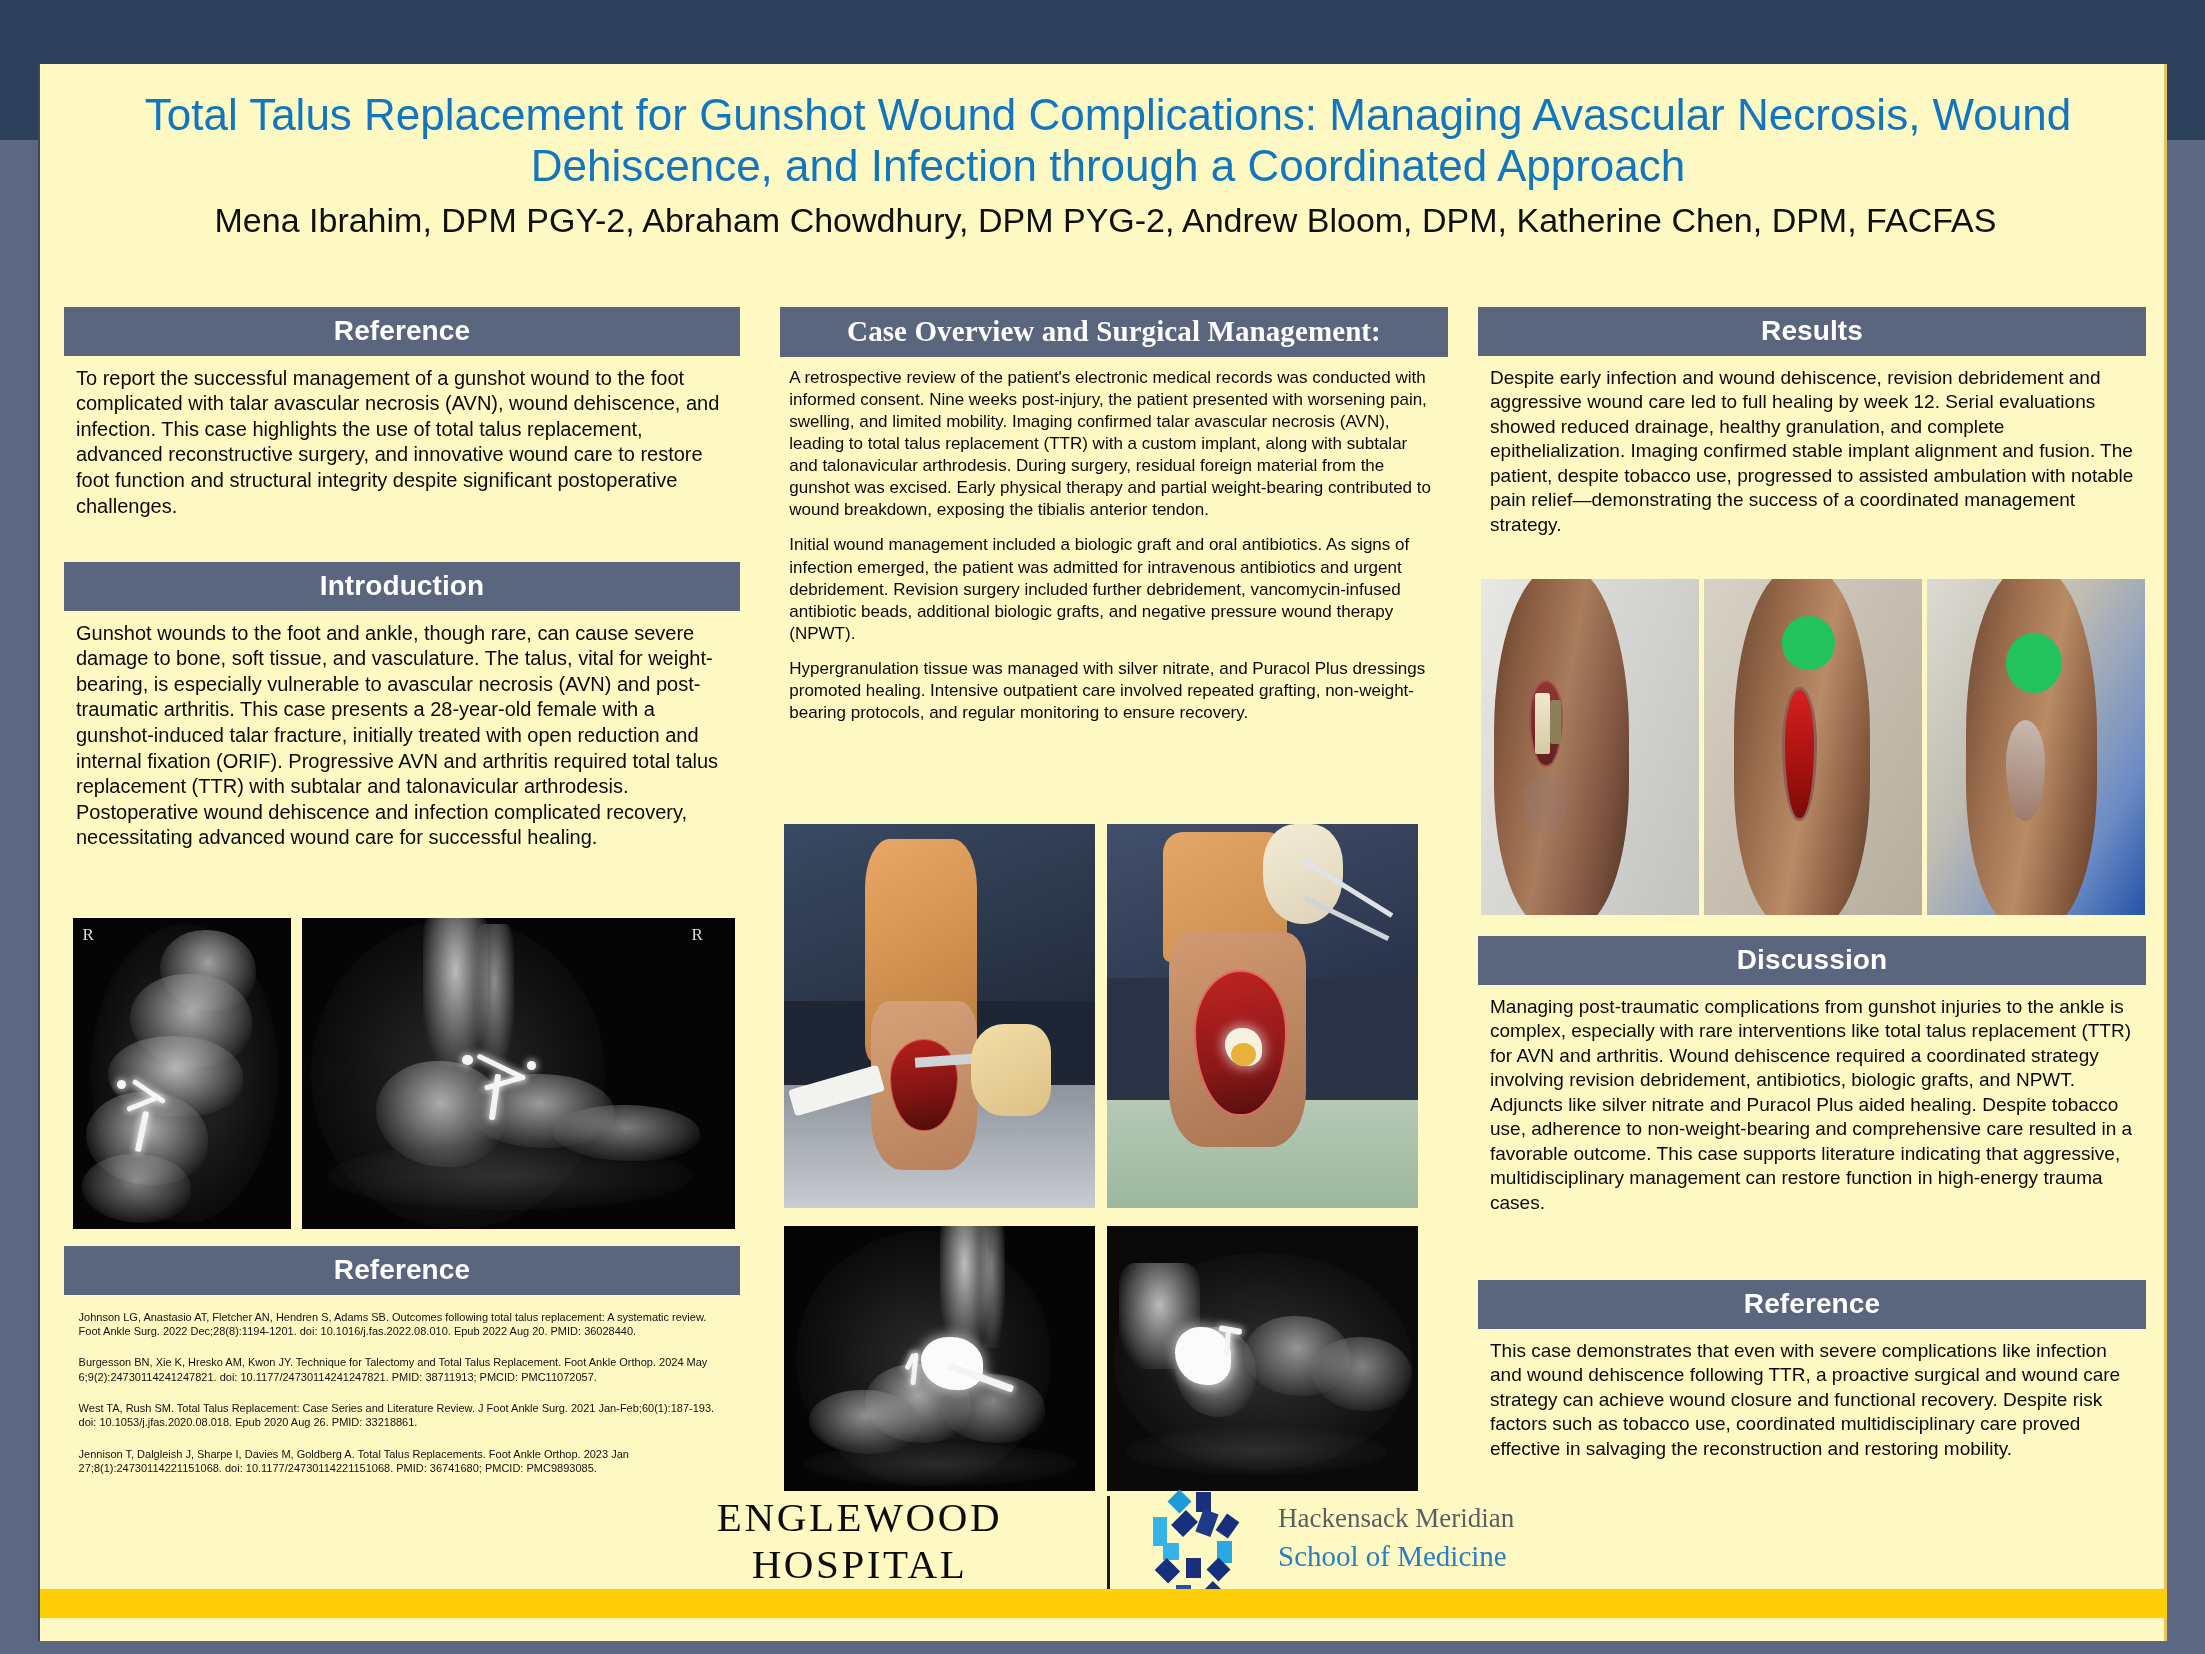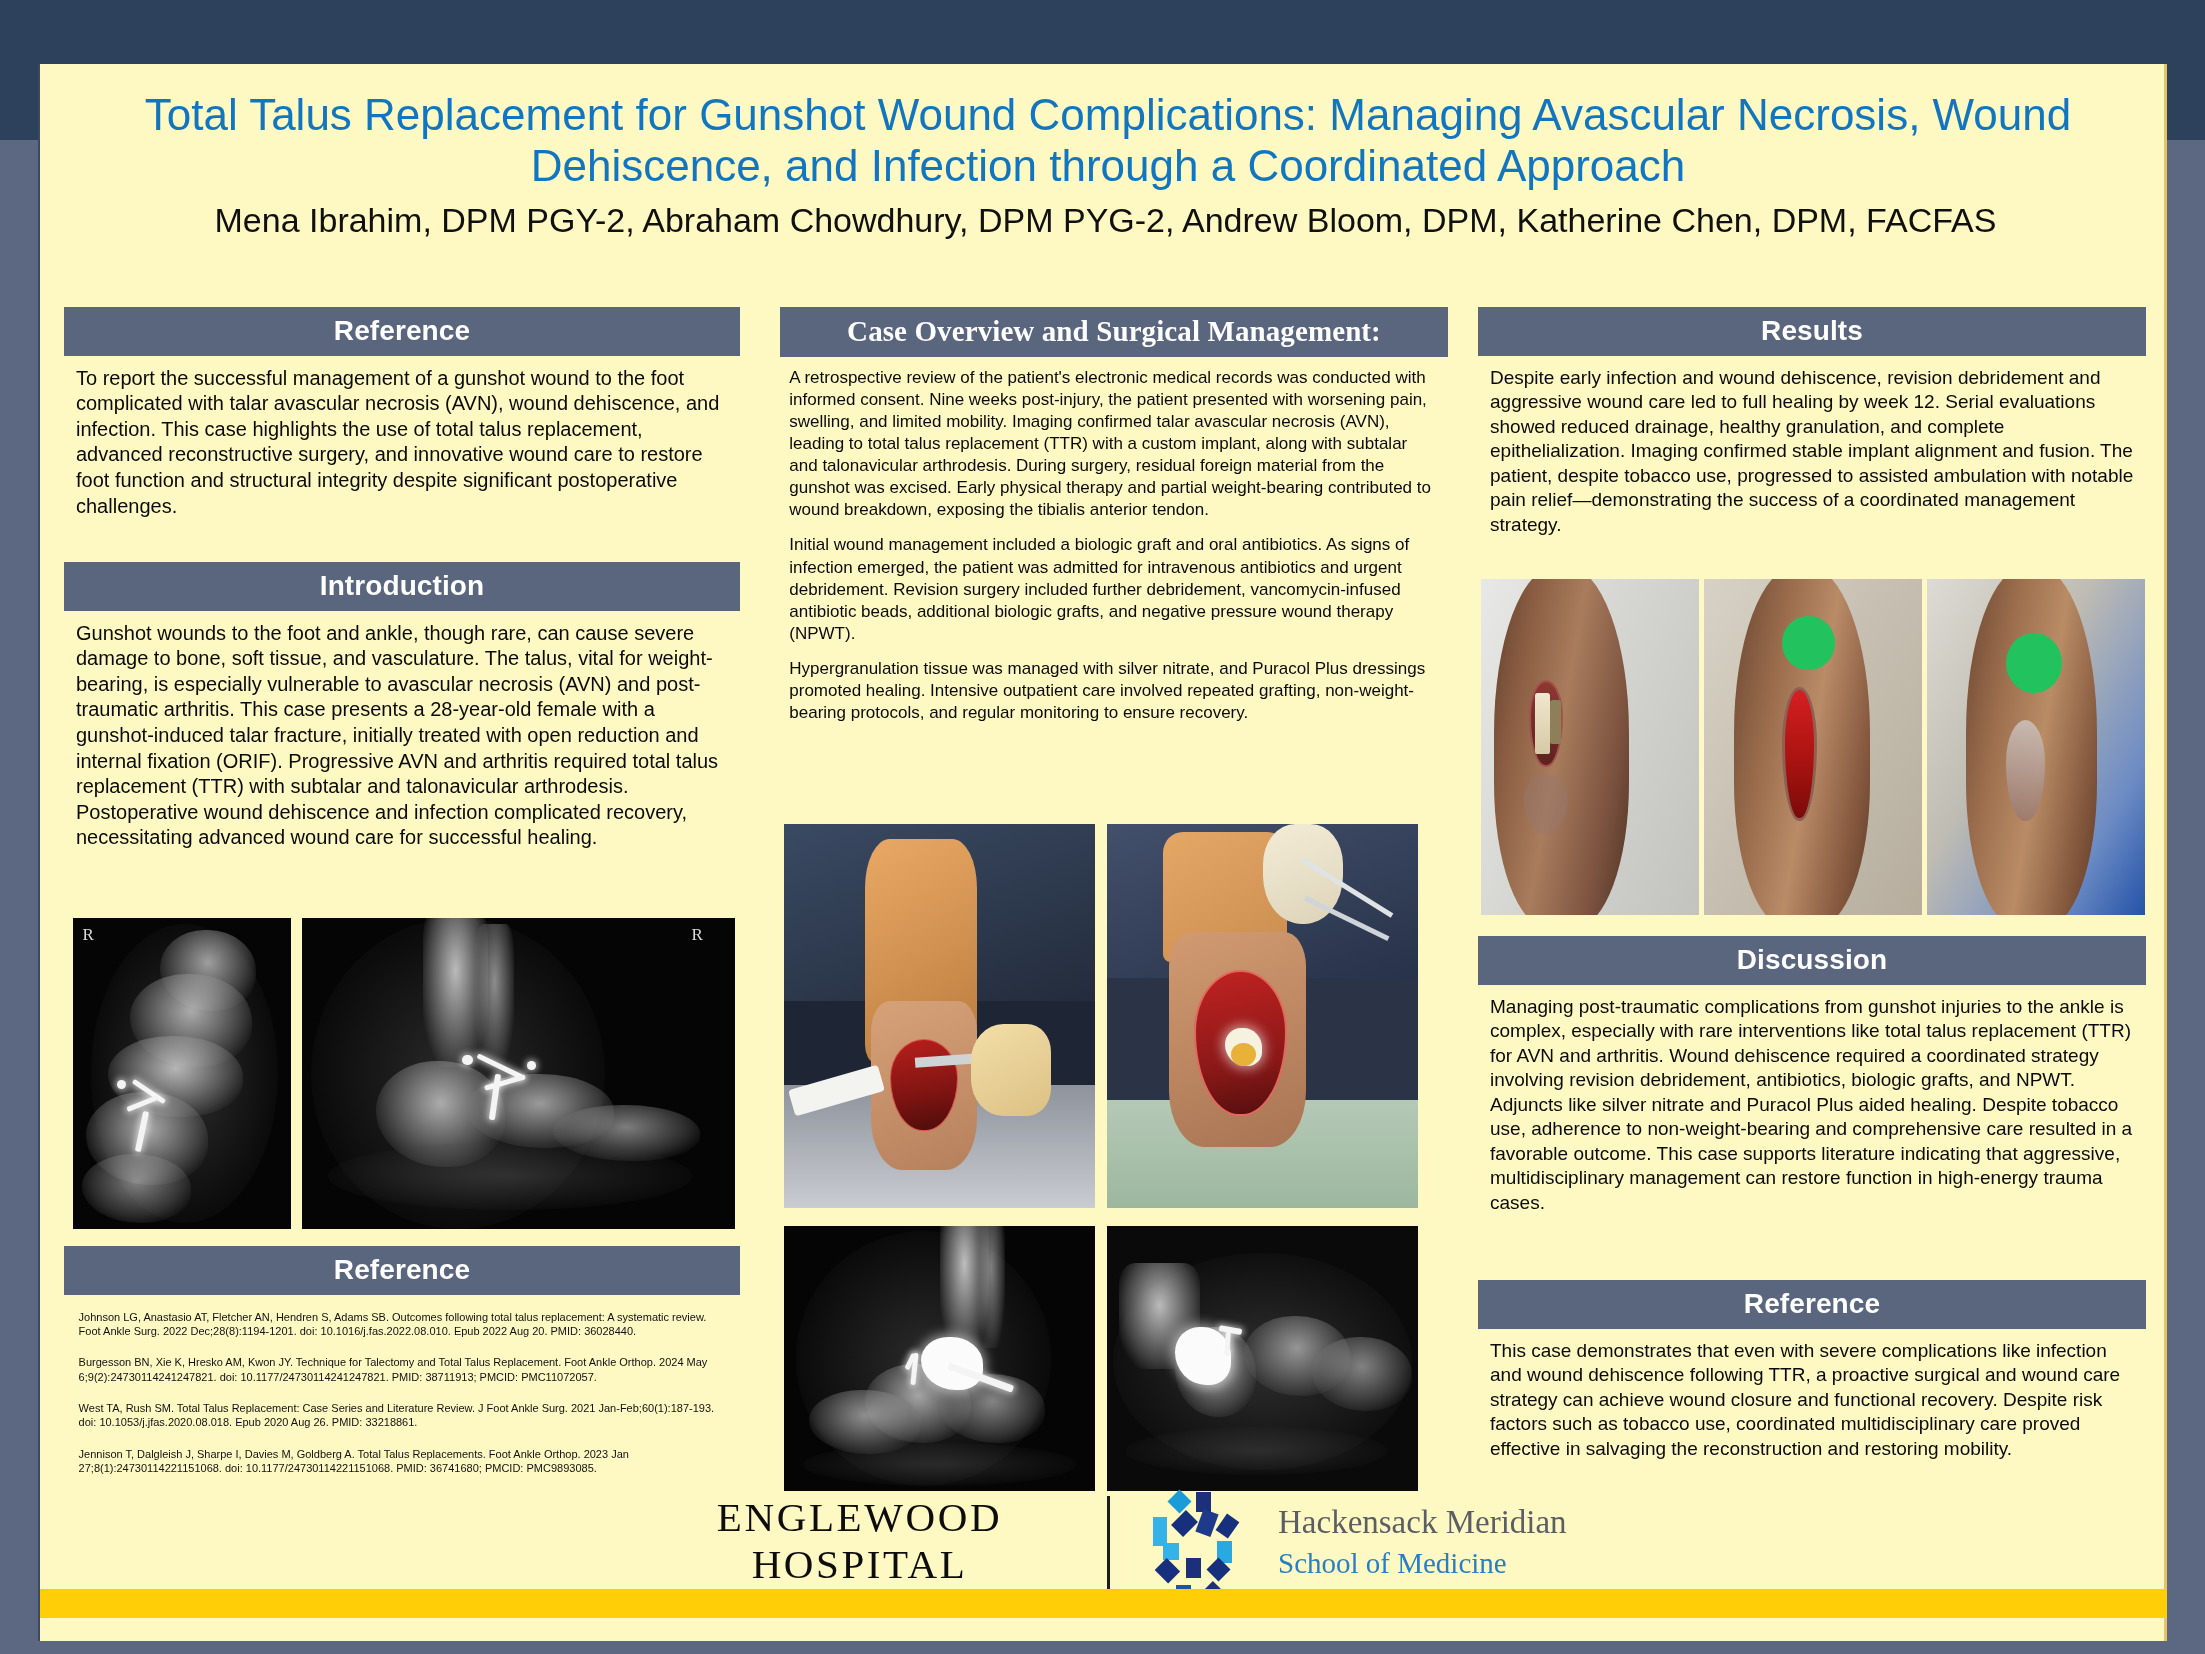--- a/index.html
+++ b/index.html
@@ -140,21 +140,21 @@
   .logo-divider {
     position: absolute; left: 1067px; top: 21px; width: 2.6px; height: 106px;
     background: #1c1c1c;
   }
   .hmsom {
     position: absolute; left: 1106px; top: 13.2px; width: 490px; height: 126px;
   }
   .hmsom-mark { position: absolute; left: 0; top: 2.6px; width: 119px; height: 119px; }
   .hmsom-text { position: absolute; left: 132px; top: 16px; }
   .hms-line1 {
-    font-family: "Liberation Serif", serif; font-size: 33px; color: #5b5f63; line-height: 1.1; text-align: right;
+    font-family: "Liberation Serif", serif; font-size: 27px; color: #5b5f63; line-height: 1.1; text-align: right;
   }
   .hms-line2 {
     font-family: "Liberation Serif", serif; font-size: 29px; color: #2a7ec4; line-height: 1.2; margin-top: 5.3px;
   }
   .dia { position: absolute; }
 </style>
 </head>
 <body>
 
 <div id="poster-root">

